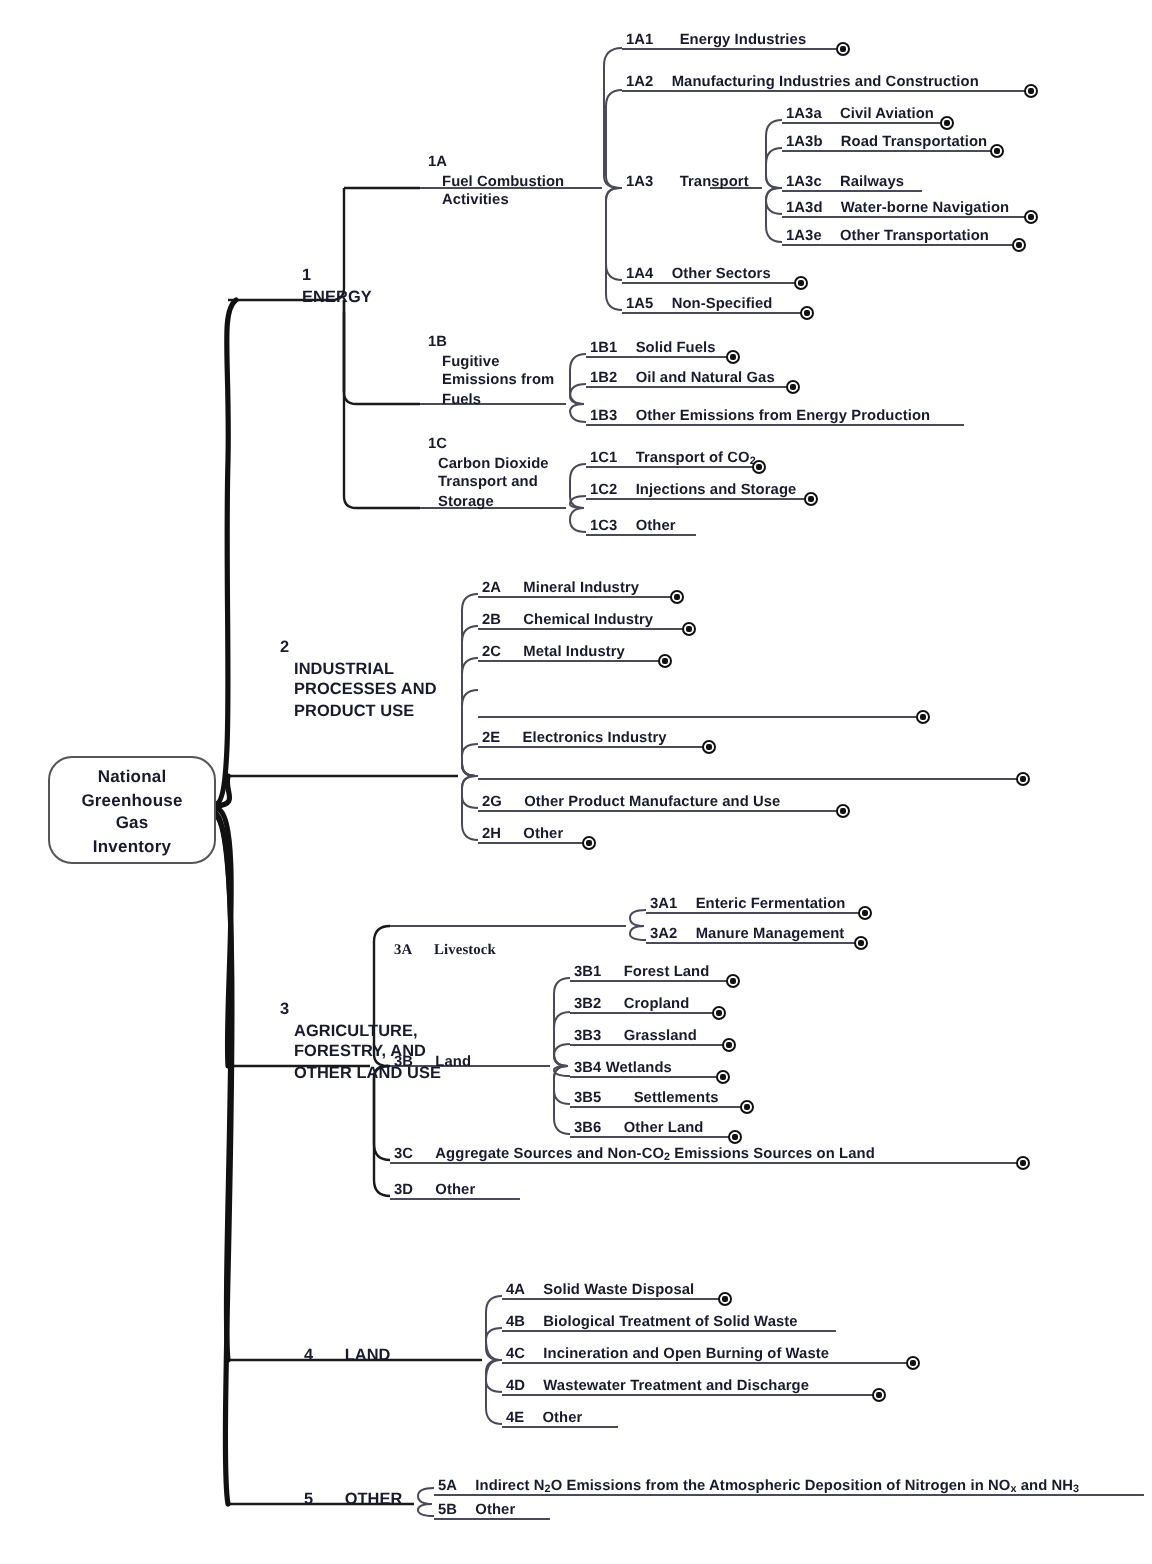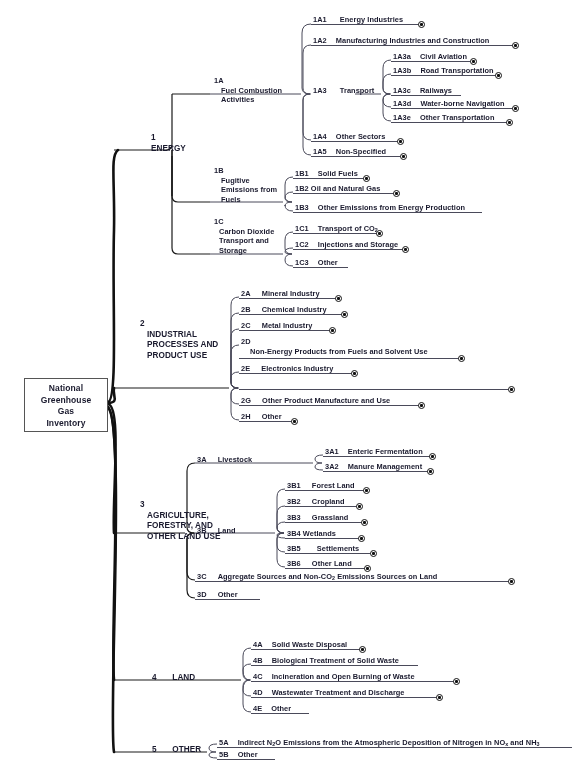--- a/index.html
+++ b/index.html
@@ -151,21 +151,21 @@
 
     <g fill="none" stroke="#111111" stroke-width="2.6" stroke-linecap="round">
       <path d="M108,402 C118,400 112,300 114,230 C115,180 110,156 118,150"></path>
       <path d="M108,403 C120,402 112,396 114,388"></path>
       <path d="M108,404 C122,406 112,500 114,533"></path>
       <path d="M107,406 C124,412 110,640 114,680"></path>
       <path d="M107,407 C126,414 108,720 114,752"></path>
     </g>
   </svg>
 
-  <div class="root-box" style="left:24px;top:378px;width:84px;height:54px;">
+  <div class="root-box" style="left:24px;top:378px;width:84px;height:54px;border-radius:12px;">
     <div>National</div>
     <div>Greenhouse</div>
     <div>Gas</div>
     <div>Inventory</div>
   </div>
 
   <div class="node lvl1" style="left:151px;top:133px;">
     <div><span class="code">1</span></div>
     <div><span class="lbl">ENERGY</span></div>
   </div>
@@ -249,21 +249,21 @@
 
   <div class="node" style="left:295px;top:169px;">
     <span class="code">1B1</span>
     <span class="lbl" style="margin-left:7px;">Solid Fuels</span>
   </div>
   <div class="uline" style="left:293px;top:178px;width:73px;"></div>
   <div class="marker" style="left:363px;top:175px;"></div>
 
   <div class="node" style="left:295px;top:184px;">
     <span class="code">1B2</span>
-    <span class="lbl" style="">Oil and Natural Gas</span>
+    <span class="lbl" style="margin-left:7px;">Oil and Natural Gas</span>
   </div>
   <div class="uline" style="left:293px;top:193px;width:103px;"></div>
   <div class="marker" style="left:393px;top:190px;"></div>
 
   <div class="node" style="left:295px;top:203px;">
     <span class="code">1B3</span>
     <span class="lbl" style="margin-left:7px;">Other Emissions from Energy Production</span>
   </div>
   <div class="uline" style="left:293px;top:212px;width:189px;"></div>
 
@@ -311,24 +311,20 @@
   <div class="uline" style="left:239px;top:314px;width:105px;"></div>
   <div class="marker" style="left:341px;top:311px;"></div>
 
   <div class="node" style="left:241px;top:321px;">
     <span class="code">2C</span>
     <span class="lbl" style="margin-left:9px;">Metal Industry</span>
   </div>
   <div class="uline" style="left:239px;top:330px;width:93px;"></div>
   <div class="marker" style="left:329px;top:327px;"></div>
 
-  <div class="node wrap" style="left:241px;top:337px;width:196px;">
-    <span class="code">2D</span>
-    <span class="lbl" style="margin-left:9px;">Non-Energy Products from Fuels and Solvent Use</span>
-  </div>
   <div class="uline" style="left:239px;top:358px;width:222px;"></div>
   <div class="marker" style="left:458px;top:355px;"></div>
 
   <div class="node" style="left:241px;top:364px;">
     <span class="code">2E</span>
     <span class="lbl" style="margin-left:9px;">Electronics Industry</span>
   </div>
   <div class="uline" style="left:239px;top:373px;width:115px;"></div>
   <div class="marker" style="left:351px;top:370px;"></div>
 
@@ -347,21 +343,21 @@
     <span class="lbl" style="margin-left:9px;">Other</span>
   </div>
   <div class="uline" style="left:239px;top:421px;width:55px;"></div>
   <div class="marker" style="left:291px;top:418px;"></div>
 
   <div class="node lvl1 wrap" style="left:140px;top:500px;width:96px;">
     <span class="code">3</span>
     <span class="lbl" style="margin-left:7px;">AGRICULTURE, FORESTRY, AND OTHER LAND USE</span>
   </div>
 
-  <div class="node" style="left:197px;top:455px;">
+  <div class="node" style="left:197px;top:470px;font-family:Liberation Serif, serif;">
     <span class="code">3A</span>
     <span class="lbl" style="margin-left:9px;">Livestock</span>
   </div>
 
   <div class="node" style="left:325px;top:447px;">
     <span class="code">3A1</span>
     <span class="lbl" style="margin-left:7px;">Enteric Fermentation</span>
   </div>
   <div class="uline" style="left:323px;top:456px;width:109px;"></div>
   <div class="marker" style="left:429px;top:453px;"></div>

